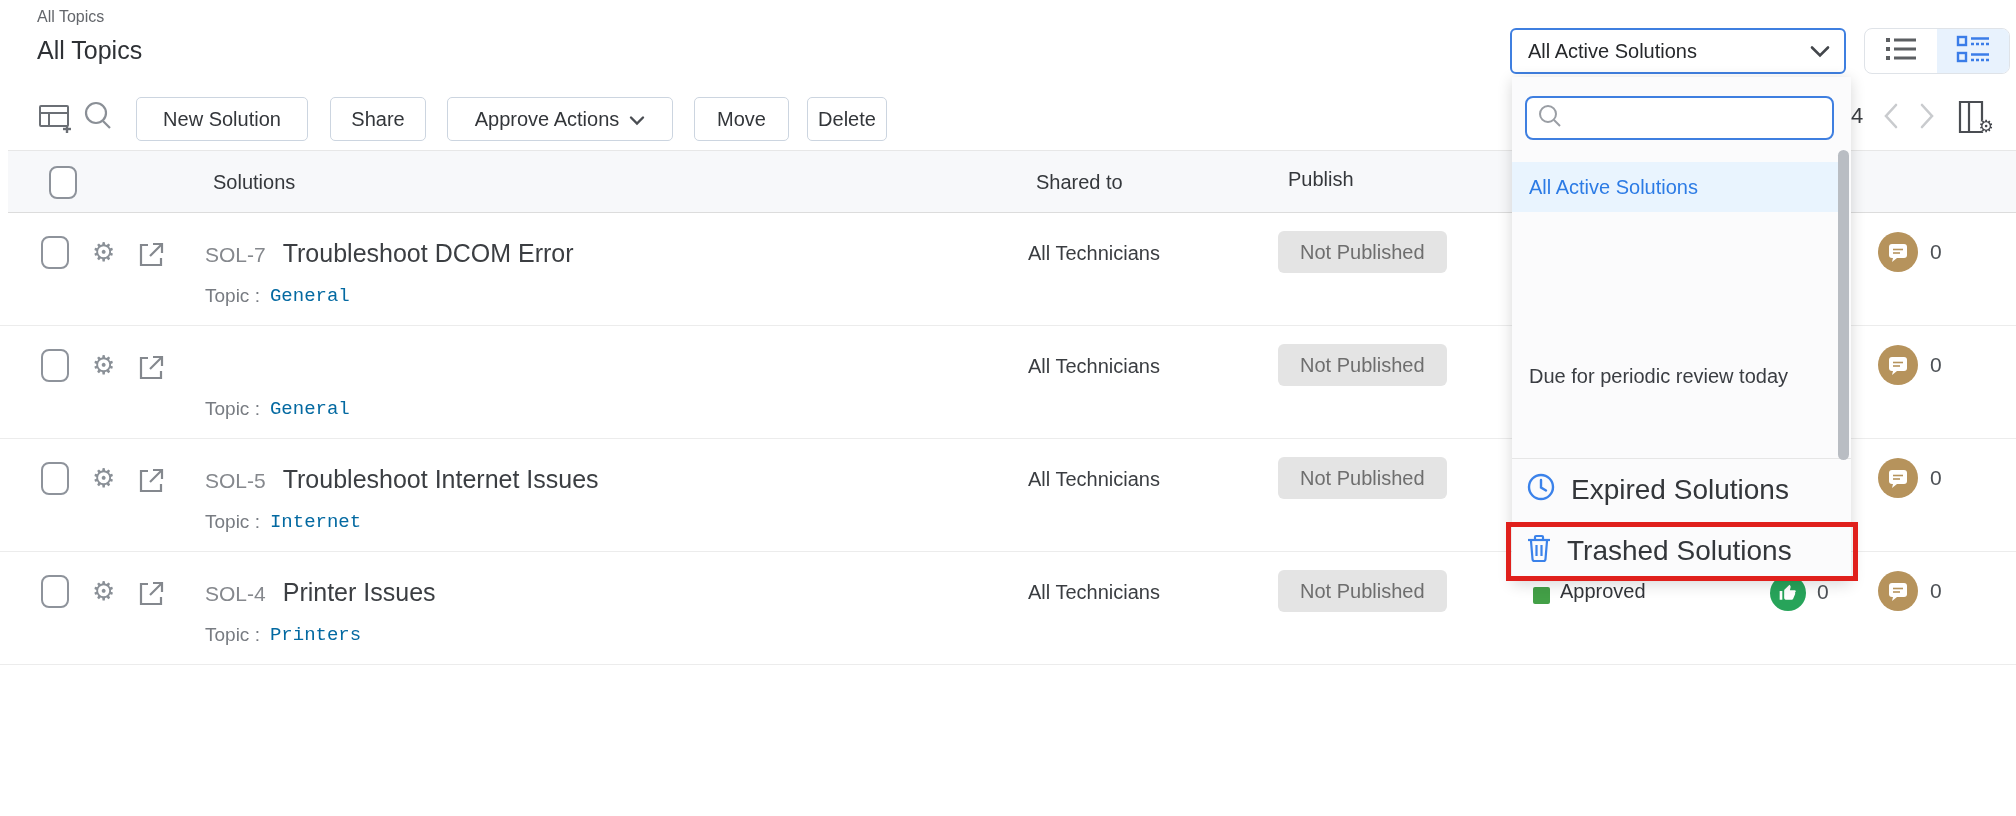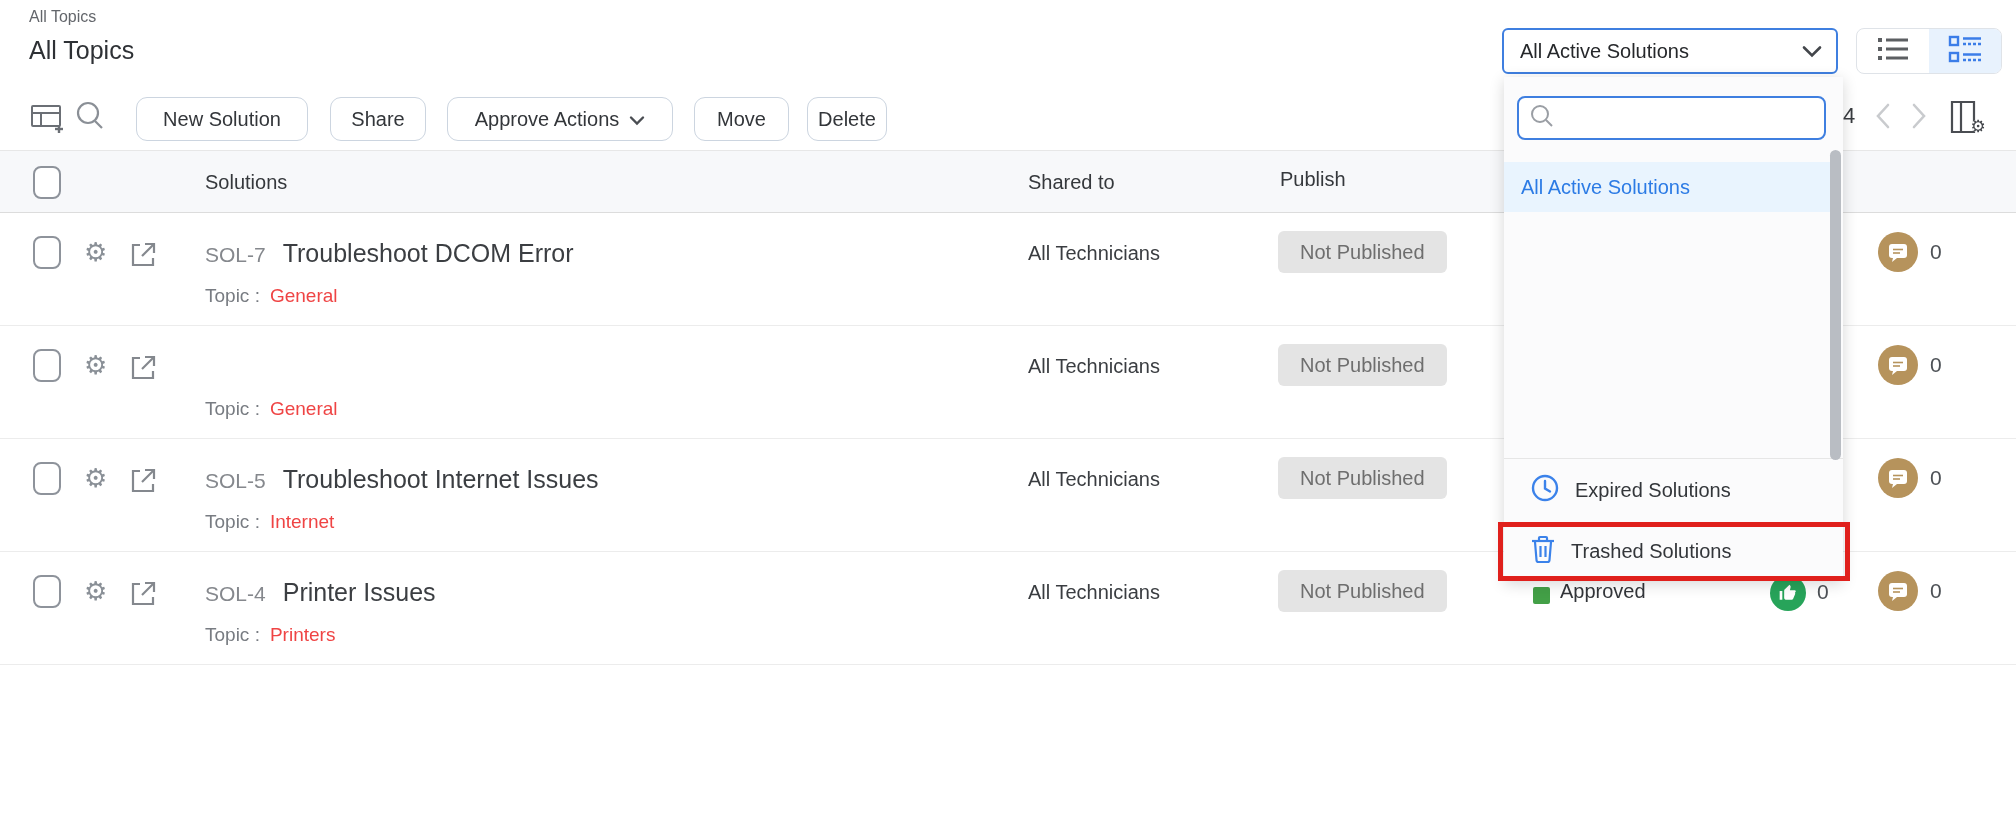--- a/index.html
+++ b/index.html
@@ -1,26 +1,26 @@
 <!DOCTYPE html>
 <html><head>
 <meta charset="utf-8">
 <style>
   html,body{margin:0;padding:0;background:#fff;}
   .page{position:relative;width:2016px;height:816px;background:#fff;overflow:hidden;
         font-family:"Liberation Sans",sans-serif;color:#3a3d41;}
-  .abs{position:absolute;}
+  .abs{position:absolute;margin-left:8px;}
 
   
   .breadcrumb{left:29px;top:8px;font-size:16px;color:#63666b;}
   .page-title{left:29px;top:36px;font-size:25px;color:#2e3135;}
 
   
   .tool-icon{cursor:pointer;}
-  .btn{position:absolute;top:97px;height:44px;border:1px solid #ccd5e0;border-radius:11px;
+  .btn{position:absolute;top:97px;height:44px;border:1px solid #ccd5e0;border-radius:5px;
        background:#fff;font-size:20px;color:#33363a;display:flex;align-items:center;
        justify-content:center;box-sizing:border-box;gap:10px;cursor:pointer;white-space:nowrap;}
   .btn-new{left:136px;width:172px;}
   .btn-share{left:330px;width:96px;}
   .btn-approve{left:447px;width:226px;}
   .btn-move{left:694px;width:95px;}
   .btn-delete{left:807px;width:80px;}
 
   
   .filter-select{left:1502px;top:28px;width:336px;height:46px;border:2px solid #3f7fe0;border-radius:6px;
@@ -43,21 +43,21 @@
   .th{position:absolute;top:20px;font-size:20px;color:#35383c;}
   .checkbox{width:28px;height:33px;border:2px solid #8e939b;border-radius:8px;background:#fff;
             box-sizing:border-box;cursor:pointer;}
   .row{position:absolute;left:0;width:2016px;height:113px;border-bottom:1px solid #ececec;box-sizing:border-box;}
   .gear-glyph{font-size:26px;color:#8a9097;line-height:1;cursor:pointer;}
   .line1{position:absolute;left:205px;top:26px;display:flex;align-items:baseline;gap:17px;}
   .sol-id{font-size:21px;color:#85888d;}
   .sol-title{font-size:25px;color:#3b3e42;cursor:pointer;}
   .topic-line{position:absolute;left:205px;top:72px;display:flex;gap:10px;font-size:19px;}
   .topic-label{color:#787c82;}
-  .topic-value{color:#ef4444;}
+  .topic-value{color:#0369a1;font-family:Liberation Mono, monospace;}
   .shared{position:absolute;left:1028px;top:29px;font-size:20px;color:#3a3d41;}
   .badge{position:absolute;left:1278px;top:18px;height:42px;padding:0 22px;background:#e4e4e4;
          border-radius:6px;display:flex;align-items:center;font-size:20px;color:#6e6e6e;}
   .cmt-circle{position:absolute;left:1878px;top:19px;width:40px;height:40px;border-radius:50%;
          background:#b6935c;display:flex;align-items:center;justify-content:center;cursor:pointer;}
   .cmt-zero{position:absolute;left:1930px;top:27px;font-size:21px;color:#4d5156;}
   .appr-square{position:absolute;left:1533px;top:35px;width:17px;height:17px;background:#43a047;border-radius:2px;}
   .appr-text{position:absolute;left:1560px;top:28px;font-size:20px;color:#33363a;}
   .like-circle{position:absolute;left:1770px;top:23px;width:36px;height:36px;border-radius:50%;
          background:#27a45a;display:flex;align-items:center;justify-content:center;cursor:pointer;}
@@ -71,21 +71,21 @@
   .dd-search input{border:none;outline:none;flex:1;font-size:20px;font-family:"Liberation Sans",sans-serif;
             background:transparent;margin-left:8px;}
   .caret{width:3px;height:26px;background:#2b2b2b;}
   .dd-item{position:absolute;left:0;width:327px;height:50px;display:flex;align-items:center;
             padding-left:17px;box-sizing:border-box;font-size:20px;color:#3a3d42;cursor:pointer;}
   .dd-item.sel{background:#e9f4fe;color:#2c7be5;}
   .dd-item-wrap{position:absolute;left:0;top:283px;width:310px;padding-left:17px;box-sizing:border-box;
             font-size:20px;color:#3a3d42;line-height:33px;cursor:pointer;}
   .dd-divider{position:absolute;left:0;top:381px;width:339px;height:1px;background:#e6e6e6;}
   .dd-icon-item{position:absolute;left:0;width:327px;display:flex;align-items:center;gap:15px;
-            padding-left:26px;box-sizing:border-box;font-size:20px;color:#33363a;cursor:pointer;}
+            padding-left:14px;box-sizing:border-box;font-size:28px;color:#33363a;cursor:pointer;}
   .dd-expired{top:388px;height:50px;}
   .dd-trashed{top:445px;height:58px;}
   .dd-scrollbar{position:absolute;left:326px;top:73px;width:11px;height:310px;background:#b9bdc3;border-radius:6px;cursor:grab;}
 
   .red-box{left:1498px;top:522px;width:352px;height:59px;border:5px solid #e0201c;box-sizing:border-box;z-index:20;}
 </style>
 </head>
 <body>
 
 <div class="page">
@@ -324,20 +324,21 @@
       <span>
         <svg width="26" height="26" viewBox="0 0 26 26" fill="none" stroke="#9a9ea4" stroke-width="2">
             <circle cx="11" cy="11" r="8"></circle>
             <line x1="17" y1="17" x2="23" y2="23"></line>
           </svg>
       </span>
       <span class="caret"></span>
       <input type="text" value="" style="">
     </div>
     <div class="dd-item sel" style="top:85px;">All Active Solutions</div>
+    <div class="dd-item-wrap">Due for periodic review today</div>
     <div class="dd-divider"></div>
     <div class="dd-icon-item dd-expired">
       <span>
         <svg width="30" height="30" viewBox="0 0 30 30" fill="none" stroke="#3b82ea" stroke-width="2.4">
           <circle cx="15" cy="15" r="12"></circle>
             <path d="M15 8v7.5l5 3" stroke-linecap="round"></path>
         </svg>
       </span>
       <span>Expired Solutions</span>
     </div>

